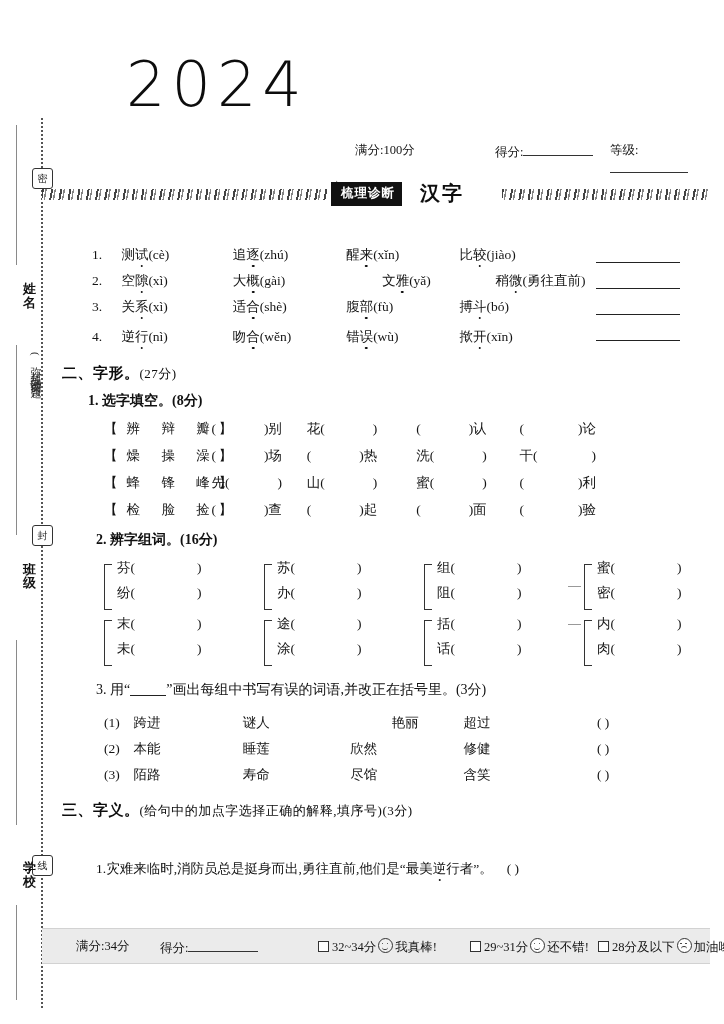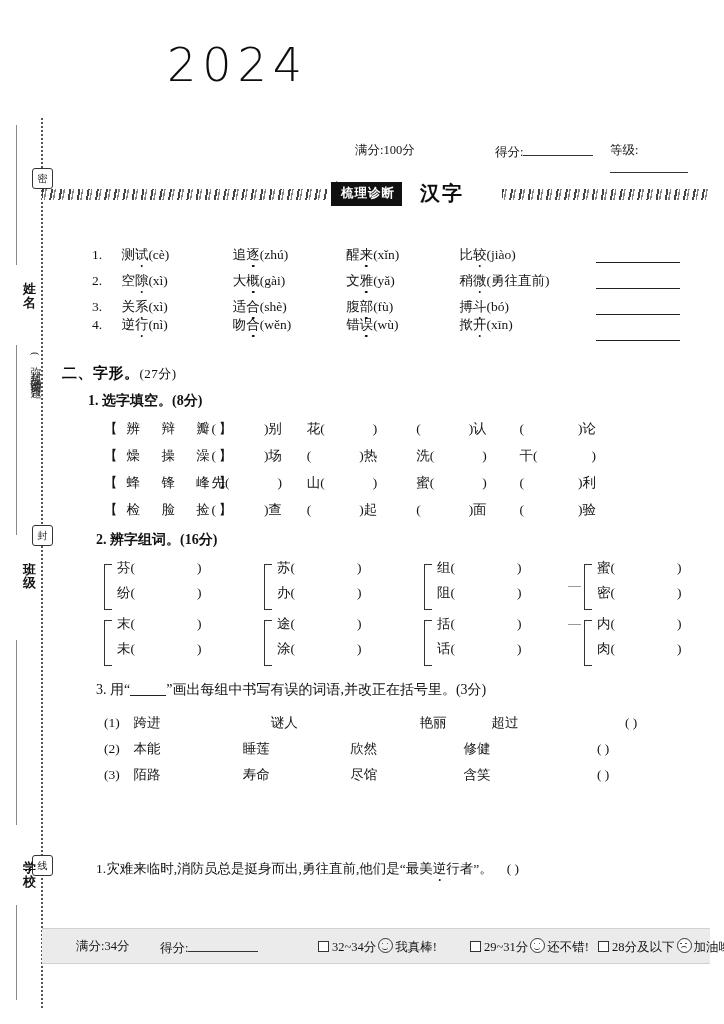--- a/index.html
+++ b/index.html
@@ -44,24 +44,24 @@
     position:absolute;left:32px;
     width:19px;height:19px;
     border:1px solid #333;border-radius:3px;
     font-size:10px;line-height:19px;text-align:center;
     color:#222;background:#fff;
     writing-mode:horizontal-tb;
   }
 
   
   .year{
-    position:absolute;left:126px;top:38px;
-    font-size:46px;letter-spacing:6px;
+    position:absolute;left:126px;top:48px;
+    font-size:62px;letter-spacing:6px;
     font-family:"DejaVu Sans","Liberation Sans",sans-serif;
-    font-weight:300;color:#0d0d0d;margin-left:41px;
+    font-weight:300;color:#0d0d0d;
   }
   .score-row{
     position:absolute;left:355px;top:142px;width:350px;
     font-size:12.5px;color:#141414;
   }
   .score-row .full{position:absolute;left:0;top:0;}
   .score-row .got{position:absolute;left:140px;top:0;}
   .score-row .grade{position:absolute;left:255px;top:0;}
   .ul{display:inline-block;border-bottom:1px solid #333;height:13px;}
   .ul.w70{width:70px;}
@@ -232,35 +232,35 @@
     <span style="display:inline-block;width:110px;"><span>追</span><span class="dot">逐</span><span>(zhú)</span></span>
     <span style="display:inline-block;width:110px;"><span>醒</span><span class="dot">来</span><span>(xǐn)</span></span>
     <span style="display:inline-block;"><span>比</span><span class="dot">较</span><span>(jiào)</span></span>
   </div>
   <div class="ans-line" style="left:596px;top:262px;"></div>
 
   <div class="qline" style="left:92px;top:272px;">
     <span style="display:inline-block;width:26px;">2.</span>
     <span style="display:inline-block;width:108px;"><span>空</span><span class="dot">隙</span><span>(xì)</span></span>
     <span style="display:inline-block;width:110px;"><span>大</span><span class="dot">概</span><span>(gài)</span></span>
-    <span style="display:inline-block;width:110px;"><span>文</span><span class="dot">雅</span><span>(yǎ)</span></span>
+    <span style="display:inline-block;width:110px;margin-left:36px;"><span>文</span><span class="dot">雅</span><span>(yǎ)</span></span>
     <span style="display:inline-block;"><span>稍</span><span class="dot">微</span><span>(勇往直前)</span></span>
   </div>
   <div class="ans-line" style="left:596px;top:288px;"></div>
 
   <div class="qline" style="left:92px;top:298px;">
     <span style="display:inline-block;width:26px;">3.</span>
     <span style="display:inline-block;width:108px;"><span>关</span><span class="dot">系</span><span>(xì)</span></span>
     <span style="display:inline-block;width:110px;"><span>适</span><span class="dot">合</span><span>(shè)</span></span>
     <span style="display:inline-block;width:110px;"><span>腹</span><span class="dot">部</span><span>(fù)</span></span>
     <span style="display:inline-block;"><span>搏</span><span class="dot">斗</span><span>(bó)</span></span>
   </div>
   <div class="ans-line" style="left:596px;top:314px;"></div>
 
-  <div class="qline" style="left:92px;top:316px;">
+  <div class="qline" style="left:92px;top:328px;">
     <span style="display:inline-block;width:26px;">4.</span>
     <span style="display:inline-block;width:108px;"><span>逆</span><span class="dot">行</span><span>(nì)</span></span>
     <span style="display:inline-block;width:110px;"><span>吻</span><span class="dot">合</span><span>(wěn)</span></span>
     <span style="display:inline-block;width:110px;"><span>错</span><span class="dot">误</span><span>(wù)</span></span>
     <span style="display:inline-block;"><span>揿</span><span class="dot">开</span><span>(xīn)</span></span>
   </div>
   <div class="ans-line" style="left:596px;top:340px;"></div>
 
   <div class="sec-head" style="left:62px;top:364px;">
     <span>二、字形。</span><span class="note">(27分)</span>
@@ -346,21 +346,21 @@
     <div class="ln b"><span>肉(</span><span style="display:inline-block;width:62px;"></span><span>)</span></div>
   </div>
 
   <div class="sub-head" style="left:96px;top:681px;font-weight:400;">
     <span>3. 用“</span><span class="blank-ul"></span><span>”画出每组中书写有误的词语,并改正在括号里。(3分)</span>
   </div>
 
   <div class="wrow" style="left:104px;top:714px;">
     <span class="w" style="width:26px;">(1)</span>
     <span class="w" style="width:106px;">跨进</span>
-    <span class="w" style="width:104px;margin-left:28px;">谜人</span>
+    <span class="w" style="width:104px;">谜人</span>
     <span class="w" style="width:110px;text-align:center;">艳丽</span>
     <span class="w" style="width:130px;">超过</span>
     <span class="w">(          )</span>
   </div>
   <div class="wrow" style="left:104px;top:740px;">
     <span class="w" style="width:26px;">(2)</span>
     <span class="w" style="width:106px;">本能</span>
     <span class="w" style="width:104px;">睡莲</span>
     <span class="w" style="width:110px;">欣然</span>
     <span class="w" style="width:130px;">修健</span>
@@ -368,20 +368,23 @@
   </div>
   <div class="wrow" style="left:104px;top:766px;">
     <span class="w" style="width:26px;">(3)</span>
     <span class="w" style="width:106px;">陌路</span>
     <span class="w" style="width:104px;">寿命</span>
     <span class="w" style="width:110px;">尽馆</span>
     <span class="w" style="width:130px;">含笑</span>
     <span class="w">(          )</span>
   </div>
 
+  <div class="sec-head" style="left:62px;top:801px;">
+    <span>三、字义。</span><span class="note">(给句中的加点字选择正确的解释,填序号)(3分)</span>
+  </div>
 
 
   <div class="qline" style="left:96px;top:860px;">
     <span>1.</span><span>灾难来临时,消防员总是挺身而出,勇往直前,他们是“最美</span><span class="dot">逆</span><span>行者”。</span><span style="display:inline-block;width:14px;"></span><span>(      )</span>
   </div>
 
   <div class="footer">
     <span class="f-item" style="left:34px;">满分:34分</span>
     <span class="f-item" style="left:118px;">
       <span>得分:</span><span class="ul w70"></span>

